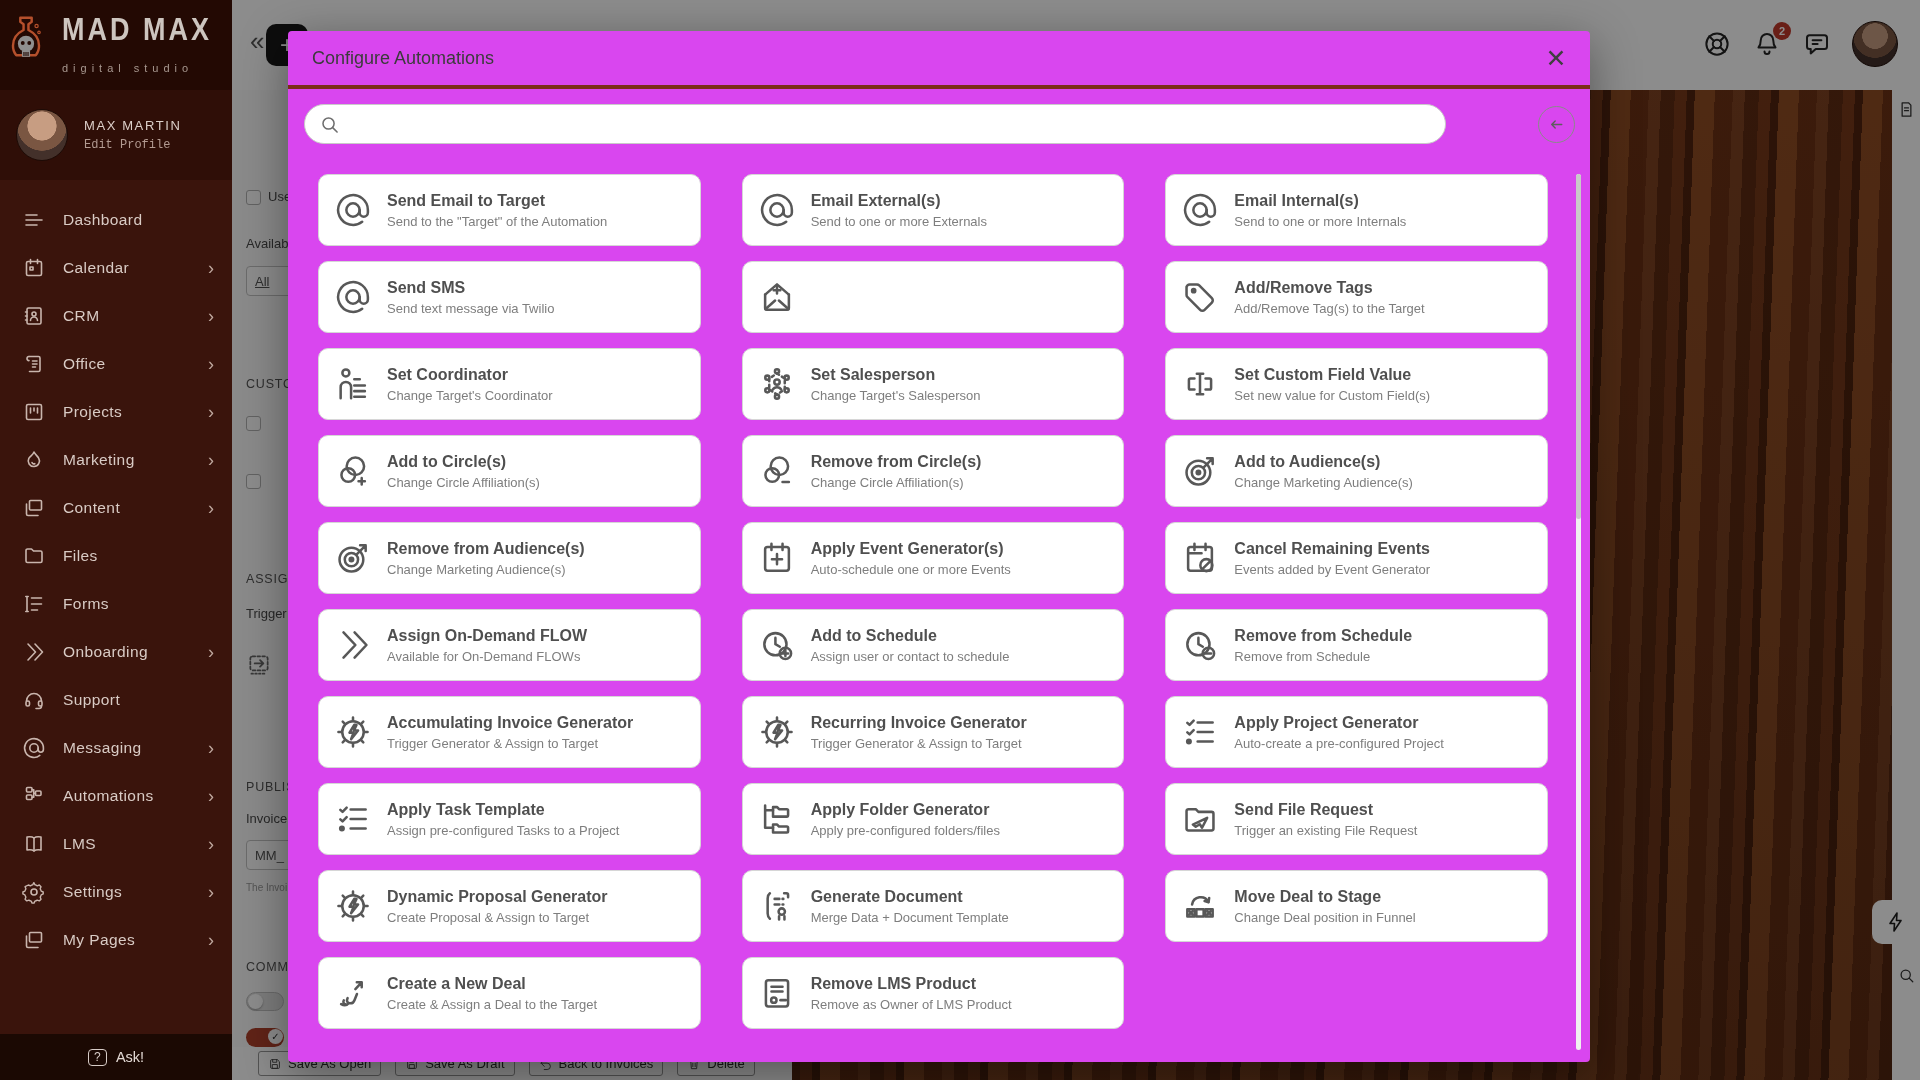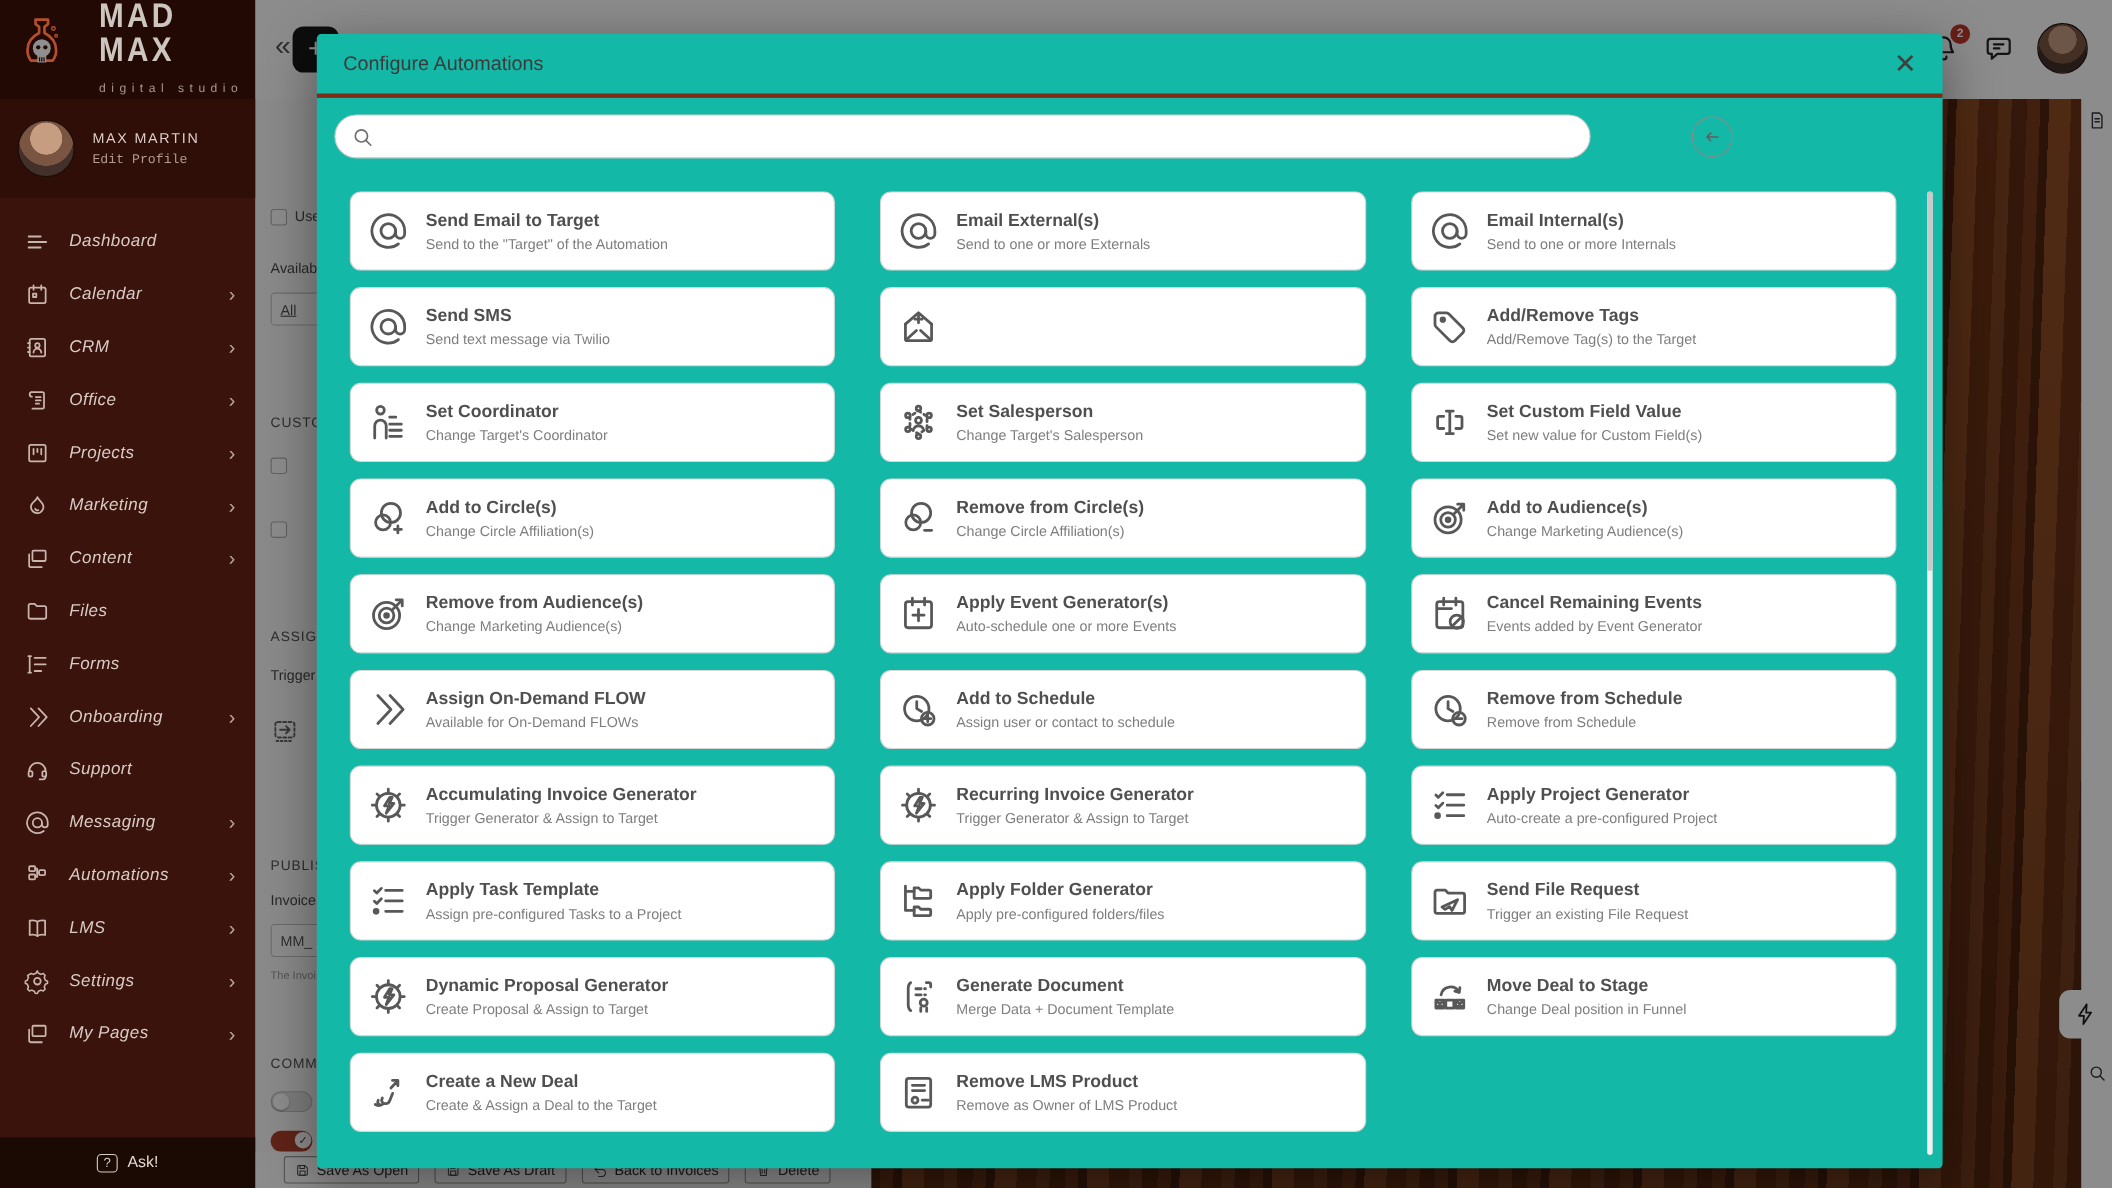--- a/index.html
+++ b/index.html
@@ -1,33 +1,33 @@
 <!DOCTYPE html>
 <html><head>
 <meta charset="utf-8">
 <style>
   * { margin:0; padding:0; box-sizing:border-box; }
   html,body { width:1920px; height:1080px; font-family:"Liberation Sans", sans-serif; }
   .screen { position:relative; width:1920px; height:1080px; overflow:hidden; background:#fff; }
 
   
   .sidebar { position:absolute; left:0; top:0; width:232px; height:1080px; background:#3a140c; z-index:8; }
-  .logo-area { height:90px; background:#230903; display:flex; align-items:center; padding-left:12px; gap:26px; }
+  .logo-area { height:90px; background:#230903; display:flex; align-items:center; padding-left:0; gap:10px; }
   .logo-text-main { font-size:27px; font-weight:800; letter-spacing:3px; color:#cdc5bf; line-height:1; transform:scaleY(1.15); }
   .logo-text-sub { font-size:11px; letter-spacing:5px; color:#a89890; margin-top:18px; }
   .profile { height:90px; background:#2f0e07; display:flex; align-items:center; padding-left:16px; gap:16px; }
   .avatar { border-radius:50%; background:radial-gradient(circle at 50% 32%, #c79d82 0 34%, #7a5642 35% 58%, #43302a 59% 100%); border:1px solid #1d0b06; }
   .avatar.small { width:52px; height:52px; }
   .profile-name { font-size:13px; letter-spacing:1.6px; color:#dccfc9; margin-bottom:5px; }
   .profile-link { font-size:12px; color:#b29a91; cursor:pointer;font-family:Liberation Mono, monospace; }
   .nav { padding-top:16px; }
   .nav-item { height:48px; display:flex; align-items:center; padding:0 18px 0 22px; color:#d9cbc5; cursor:pointer; }
   .nav-item .nicon { width:24px; height:24px; color:#c9b5ad; flex:none; }
   .nav-item .nicon svg { width:100%; height:100%; }
-  .nav-label { font-size:15.5px; margin-left:17px; letter-spacing:.4px; flex:1;font-style:italic; }
+  .nav-label { font-size:15.5px; margin-left:17px; letter-spacing:.4px; flex:1; }
   .nav-chevron { font-size:18px; color:#bfa89f; }
   .ask-bar { position:absolute; bottom:0; left:0; width:100%; height:46px; background:#1b0903; display:flex; align-items:center; justify-content:center; gap:9px; cursor:pointer; }
   .ask-q { width:19px; height:17px; border:1.6px solid #d7ccc7; border-radius:4px; color:#d7ccc7; font-size:12px; display:flex; align-items:center; justify-content:center; }
   .ask-label { color:#e2d8d3; font-size:14.5px; }
 
   
   .app-header { position:absolute; left:232px; top:0; right:0; height:90px; background:#ffffff; }
   .collapse-glyph { position:absolute; left:18px; top:26px; font-size:26px; color:#555; cursor:pointer; }
   .plus-tab { position:absolute; left:34px; top:24px; width:42px; height:42px; background:#181818; border-radius:10px; color:#fff; font-size:24px; display:flex; align-items:center; justify-content:center; cursor:pointer; }
   .header-icons { position:absolute; right:22px; top:21px; display:flex; align-items:center; gap:20px; }
@@ -60,21 +60,21 @@
 
   .right-strip { position:absolute; left:1892px; top:90px; width:28px; bottom:0; background:#ffffff; }
   .strip-icon { position:absolute; left:1897px; width:19px; height:19px; color:#333; cursor:pointer; }
   .strip-icon svg{ width:100%; height:100%; }
   .flash-tab { position:absolute; left:1872px; top:900px; width:48px; height:44px; background:#fff; border-radius:10px 0 0 10px; display:flex; align-items:center; justify-content:center; color:#1e1e1e; cursor:pointer; }
   .flash-tab svg { width:24px; height:24px; }
 
   .overlay { position:absolute; left:232px; top:0; right:0; bottom:0; background:rgba(0,0,0,.45); z-index:5; }
 
   
-  .modal { position:absolute; left:288px; top:31px; width:1478px; height:1031px; background:#14b8a6; z-index:10; border-radius:4px; box-shadow:0 12px 48px rgba(0,0,0,.4); }
+  .modal { position:absolute; left:288px; top:31px; width:1302px; height:1031px; background:#d946ef; z-index:10; border-radius:4px; box-shadow:0 12px 48px rgba(0,0,0,.4); }
   .modal-title { position:absolute; left:24px; top:0; height:54px; line-height:54px; font-size:18px; color:#3b3b3b; }
   .modal-close { position:absolute; right:20px; top:13px; width:28px; height:28px; font-size:25px; color:#3f3f3f; display:flex; align-items:center; justify-content:center; cursor:pointer; }
   .modal-divider { position:absolute; left:0; top:54px; width:100%; height:4px; background:#7c2d18; }
   .search-input { position:absolute; left:16px; top:73px; width:1142px; height:40px; border:1px solid #c9c9c9; border-radius:21px; padding:0 16px 0 46px; font-size:15px; color:#333; outline:none; font-family:inherit; }
   .search-icon { position:absolute; left:30px; top:82px; width:23px; height:23px; color:#6e6e6e; pointer-events:none; }
   .search-icon svg{ width:100%; height:100%; }
   .back-circle { position:absolute; left:1250px; top:75px; width:37px; height:37px; border:1.6px solid #8a8a8a; border-radius:50%; color:#5e5e5e; display:flex; align-items:center; justify-content:center; cursor:pointer; }
   .back-circle svg { width:21px; height:21px; }
   .mscroll { position:absolute; right:9px; top:143px; bottom:12px; width:5px; background:#f0f0f0; border-radius:3px; }
   .mscroll-thumb { position:absolute; top:0; width:5px; height:345px; background:#c9c9c9; border-radius:3px; cursor:pointer; }

